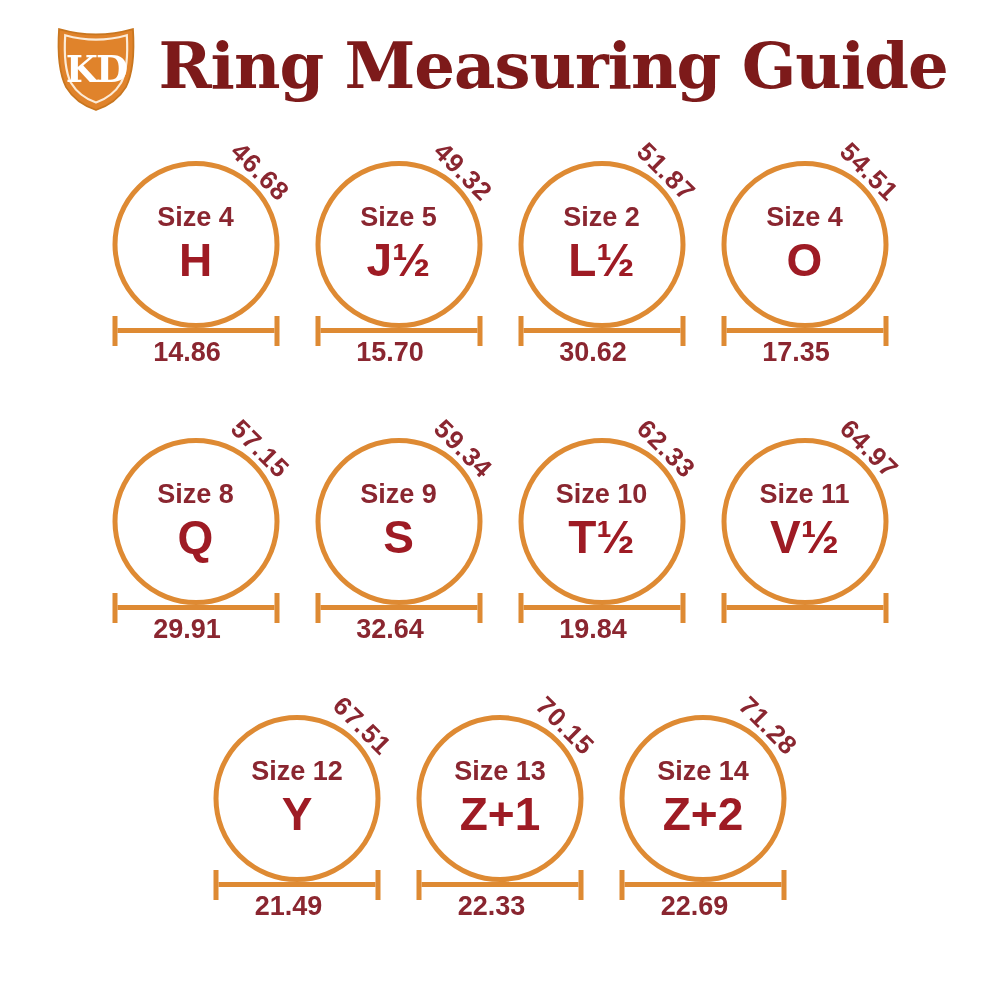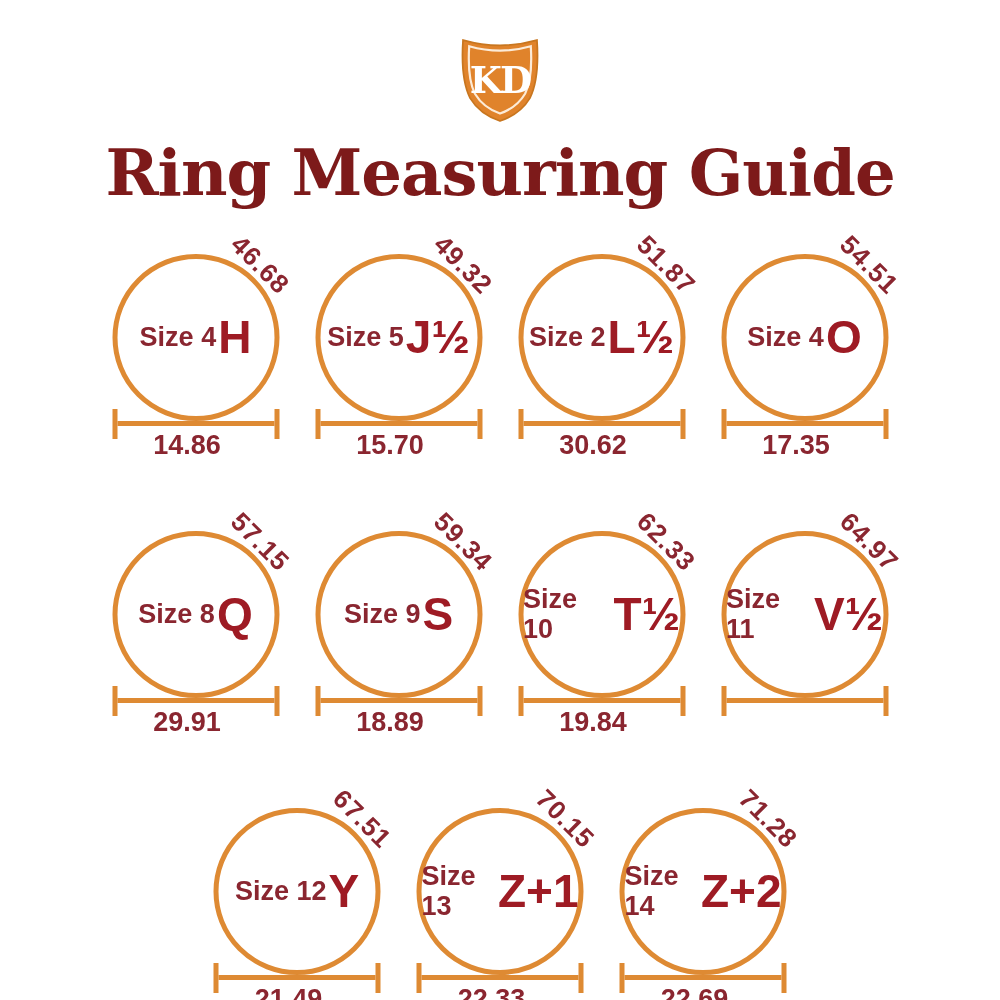--- a/index.html
+++ b/index.html
@@ -17,22 +17,21 @@
     background:#ffffff;
     overflow:hidden;
     font-family:"Liberation Sans", sans-serif;
   }
   
   .header{
     display:flex;
     align-items:center;
     justify-content:center;
     gap:18px;
-    padding-top:31px;
-    flex-direction:column;
+    padding-top:20px;
   }
   .logo{flex:0 0 auto;display:block;}
   .page-title{
     font-family:"DejaVu Serif", serif;
     font-weight:700;
     font-size:64px;
     line-height:1;
     color:var(--title-maroon);
     letter-spacing:-1px;
     white-space:nowrap;
@@ -55,21 +54,21 @@
     position:absolute;
     left:50%;
     top:28px;
     transform:translateX(-50%);
     width:167px;
     height:167px;
     border:5px solid var(--orange);
     border-radius:50%;
     background:#ffffff;
     display:flex;
-    flex-direction:row;
+    flex-direction:column;
     align-items:center;
     justify-content:center;
     gap:2px;
   }
   .size-label{
     font-size:27px;
     font-weight:600;
     color:var(--maroon);
     line-height:1.1;
   }
@@ -186,21 +185,21 @@
     <div class="dnum">29.91</div>
   </div>
 
   <div class="cell">
     <div class="diag">59.34</div>
     <div class="circle">
       <div class="size-label">Size 9</div>
       <div class="uk-letter">S</div>
     </div>
     <div class="measure"></div>
-    <div class="dnum">18.89</div>
+    <div class="dnum">32.64</div>
   </div>
 
   <div class="cell">
     <div class="diag">62.33</div>
     <div class="circle">
       <div class="size-label">Size 10</div>
       <div class="uk-letter">T½</div>
     </div>
     <div class="measure"></div>
     <div class="dnum">19.84</div>

